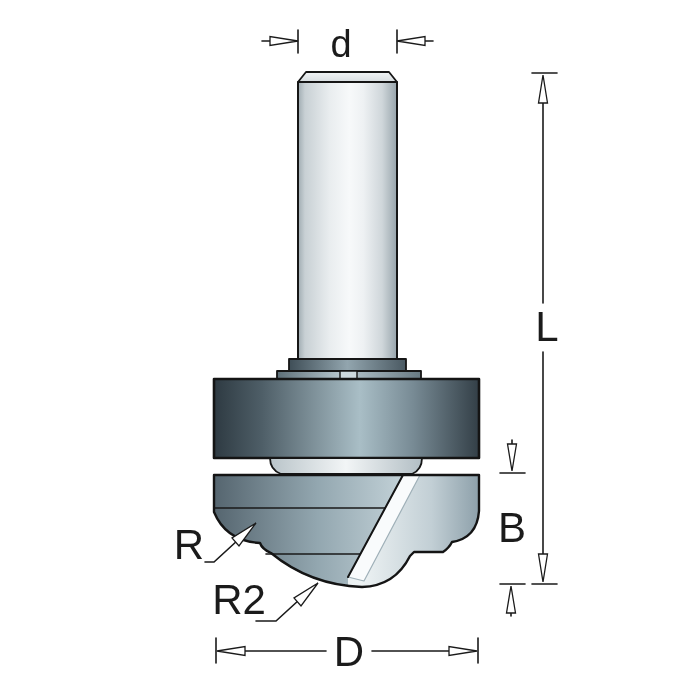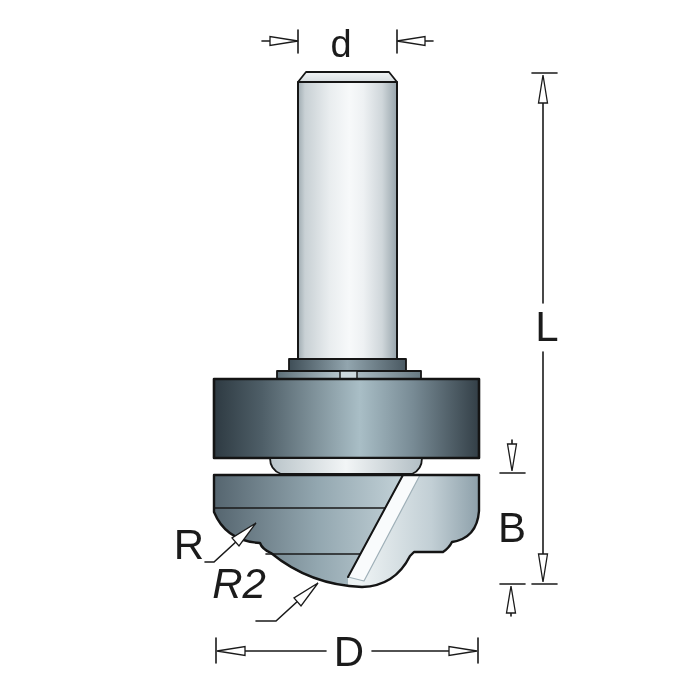--- a/index.html
+++ b/index.html
@@ -165,14 +165,14 @@
   <div class="dim-label fs-d" style="left:341px;top:44px;">d</div>
 
   <div class="dim-label fs-main" style="left:547px;top:327px;">L</div>
 
   <div class="dim-label fs-main" style="left:512px;top:528px;">B</div>
 
   <div class="dim-label fs-main" style="left:349px;top:652px;">D</div>
 
   <div class="dim-label fs-main" style="left:189px;top:545px;">R</div>
 
-  <div class="dim-label fs-main" style="left:239px;top:584px;font-style:italic;">R2</div>
+  <div class="dim-label fs-main" style="left:239px;top:600px;">R2</div>
 </div>
 
 </body></html>

